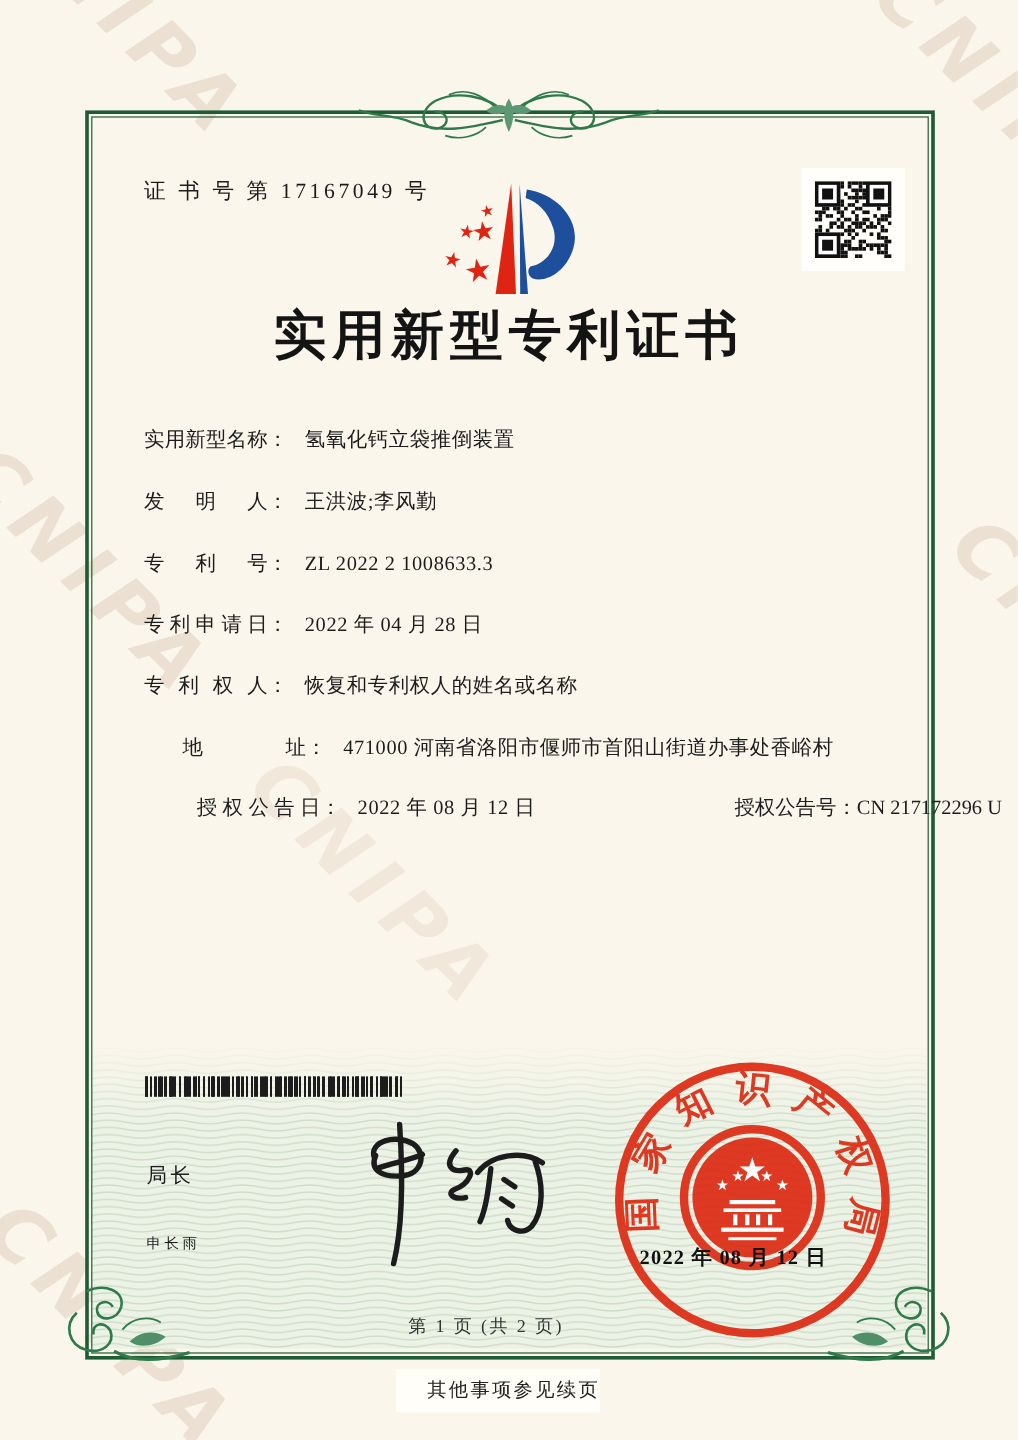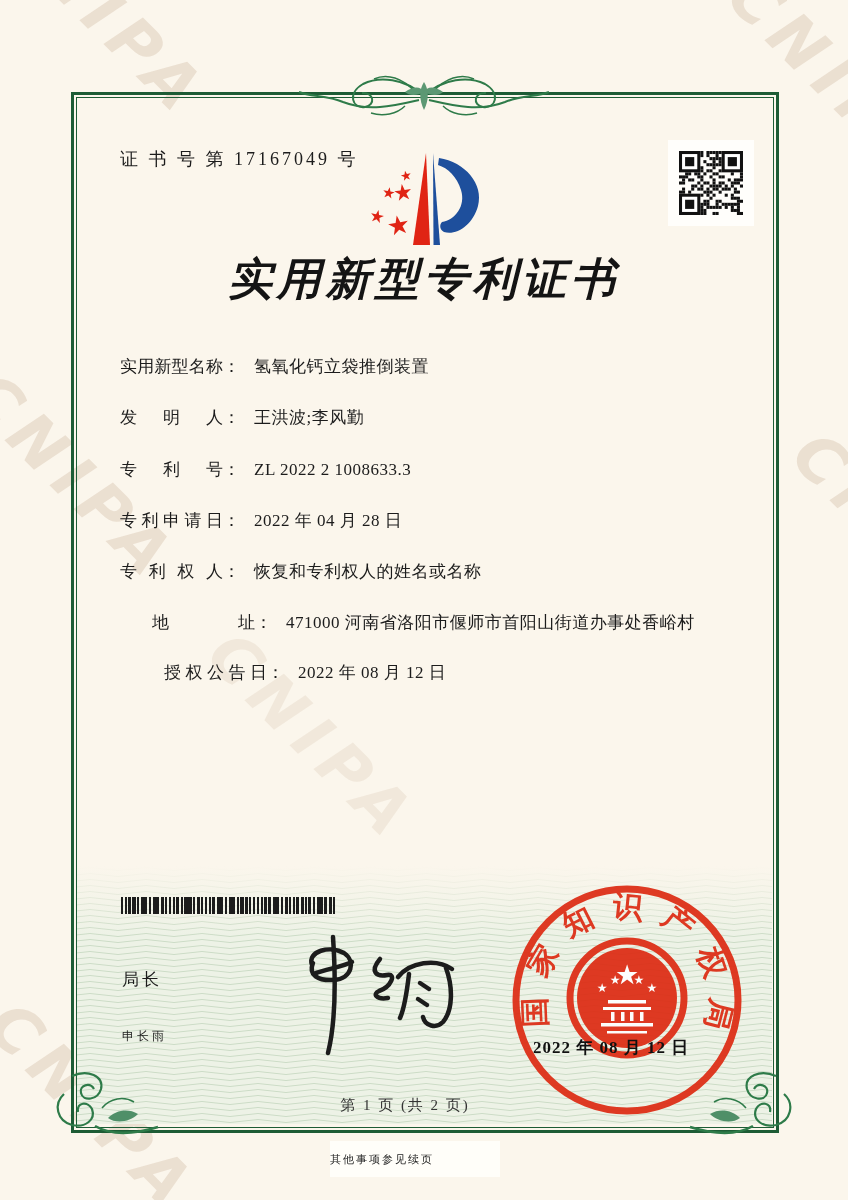--- a/index.html
+++ b/index.html
@@ -31,21 +31,21 @@
   .band{position:absolute;left:76px;top:866px;width:696px;height:258px;}
   .band-fade{
     position:absolute;left:76px;top:866px;width:696px;height:70px;
     background:linear-gradient(#fbf6ec,rgba(251,246,236,0));
   }
   .cert-no{
     position:absolute;left:120px;top:147px;font-size:18px;letter-spacing:3px;
   }
   .title{
     position:absolute;left:0;top:250px;width:848px;text-align:center;
-    font-size:44px;font-weight:bold;letter-spacing:5px;color:#141414;font-style:italic;
+    font-size:44px;font-weight:bold;letter-spacing:5px;color:#141414;
   }
   .qr-box{
     position:absolute;left:668px;top:140px;width:86px;height:86px;background:#fffefb;
     display:flex;align-items:center;justify-content:center;
   }
   .field-row{position:absolute;left:120px;font-size:17px;white-space:nowrap;}
   .flabel{
     display:inline-block;width:103px;text-align:justify;text-align-last:justify;
     vertical-align:bottom;
   }
@@ -69,21 +69,21 @@
   .seal-date{
     position:absolute;left:533px;top:1036px;font-size:17px;font-weight:bold;
     letter-spacing:1px;color:#111;
   }
   .page-num{
     position:absolute;left:0;top:1096px;width:810px;text-align:center;font-size:15px;
     letter-spacing:2px;color:#333;
   }
   .cont-note{
     position:absolute;left:330px;top:1141px;width:170px;height:36px;line-height:36px;
-    background:#fffef9;text-align:left;font-size:11px;letter-spacing:2px;color:#222;
+    background:#fffef9;text-align:right;font-size:16px;letter-spacing:2px;color:#222;
   }
 </style>
 </head>
 <body>
 
 <div class="wm" style="left:-30px;top:-25px;">CNIPA</div>
 <div class="wm" style="left:700px;top:40px;">CNIPA</div>
 <div class="wm" style="left:-60px;top:440px;">CNIPA</div>
 <div class="wm" style="left:765px;top:500px;">CNIPA</div>
 <div class="wm faint" style="left:180px;top:700px;">CNIPA</div>
@@ -336,20 +336,21 @@
   <span class="flabel">专利申请日</span><span class="fcolon">：</span><span class="fvalue">2022 年 04 月 28 日</span>
 </div>
 <div class="field-row" style="top:560px;">
   <span class="flabel">专利权人</span><span class="fcolon">：</span><span class="fvalue">恢复和专利权人的姓名或名称</span>
 </div>
 <div class="field-row" style="top:611px;margin-left:32px;">
   <span class="flabel">地址</span><span class="fcolon">：</span><span class="fvalue">471000  河南省洛阳市偃师市首阳山街道办事处香峪村</span>
 </div>
 <div class="field-row" style="top:661px;margin-left:44px;">
   <span class="flabel">授权公告日</span><span class="fcolon">：</span><span class="fvalue">2022 年 08 月 12 日</span>
+  <span class="grant-no"><span>授权公告号</span>：<span>CN 217172296 U</span></span>
 </div>
 
 <div class="body-text">
 </div>
 
 <div class="barcode"></div>
 
 <div class="director-role">局长</div>
 <div class="director-name">申长雨</div>
 

